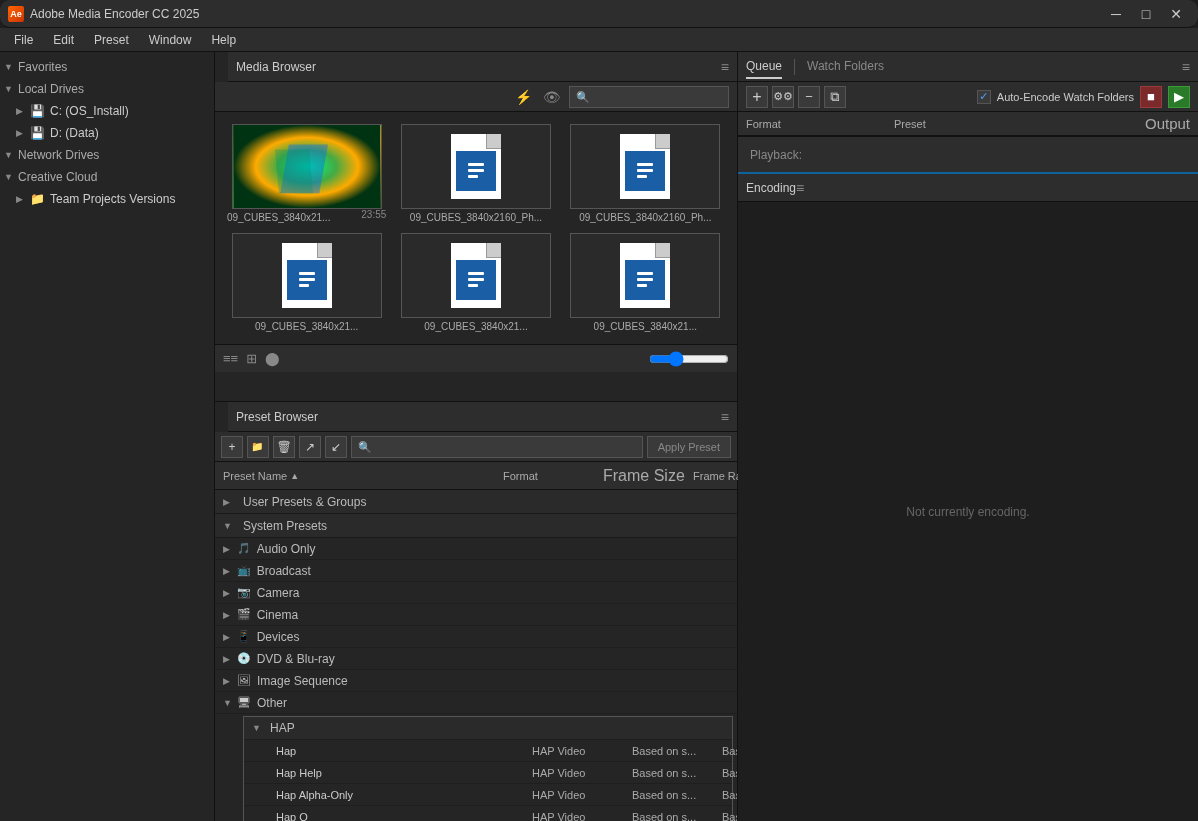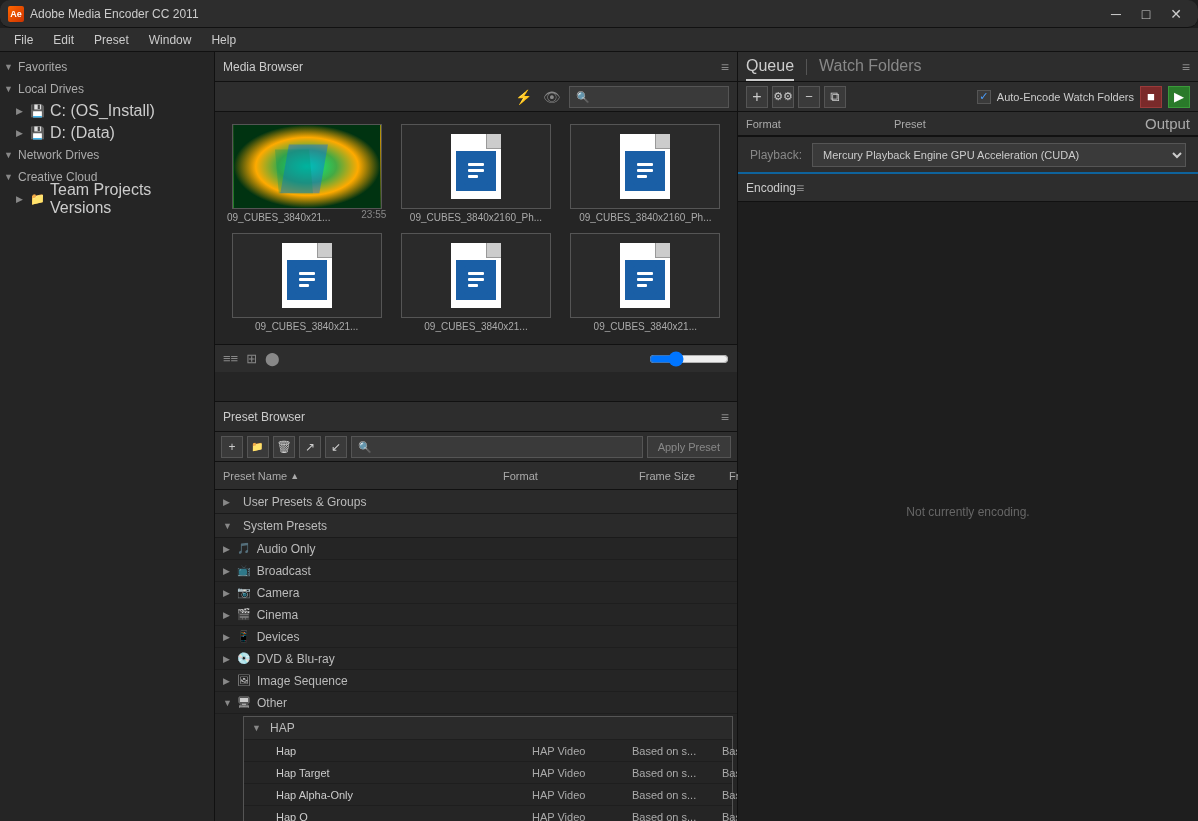--- a/index.html
+++ b/index.html
@@ -86,20 +86,21 @@
 
     
     .panel-header {
       height: 30px;
       background: #2d2d2d;
       display: flex;
       align-items: center;
       padding: 0 8px;
       justify-content: space-between;
       border-bottom: 1px solid #111;
+      margin-left: 13px;
     }
     .panel-header-title {
       font-size: 12px;
       color: #ccc;
       font-weight: 500;
     }
     .panel-header-icon {
       color: #888;
       font-size: 14px;
       cursor: pointer;
@@ -155,21 +156,21 @@
       flex-shrink: 0;
     }
     .tree-icon {
       width: 16px; height: 16px;
       margin-right: 4px;
       display: flex; align-items: center; justify-content: center;
       font-size: 12px;
       flex-shrink: 0;
     }
     .tree-label {
-      font-size: 16px;
+      font-size: 12px;
       color: #ccc;
     }
     .tree-indent-1 { padding-left: 16px; }
     .section-header {
       height: 22px;
       display: flex;
       align-items: center;
       padding: 0 4px;
       cursor: pointer;
       color: #aaa;
@@ -362,21 +363,21 @@
       padding: 0 8px;
       border-bottom: 1px solid #111;
     }
     .col-name {
       flex: 0 0 280px;
       font-size: 11px;
       color: #aaa;
       display: flex; align-items: center; gap: 3px;
     }
     .col-format { flex: 0 0 100px; font-size: 11px; color: #aaa; }
-    .col-framesize { flex: 0 0 90px; font-size: 11px; color: #aaa; margin-left: 36px; }
+    .col-framesize { flex: 0 0 90px; font-size: 16px; color: #aaa; }
     .col-framerate { flex: 0 0 90px; font-size: 11px; color: #aaa; }
     .col-targetrate { flex: 0 0 90px; font-size: 11px; color: #aaa; }
     .col-comment { flex: 1; font-size: 11px; color: #aaa; }
 
     .preset-list {
       flex: 1;
       overflow-y: auto;
     }
 
     .group-header {
@@ -458,21 +459,21 @@
     .queue-tabs {
       height: 30px;
       background: #2d2d2d;
       display: flex;
       align-items: center;
       padding: 0 8px;
       border-bottom: 1px solid #111;
       gap: 12px;
     }
     .queue-tab {
-      font-size: 16px;
+      font-size: 12px;
       color: #888;
       cursor: pointer;
       padding: 4px 0;
       border-bottom: 2px solid transparent;
     }
     .queue-tab.active {
       color: #ccc;
       border-bottom-color: #ccc;
     }
     .queue-sep {
@@ -622,21 +623,21 @@
       color: #4a9eff;
       font-size: 11px;
     }
   </style>
 </head>
 <body>
 
 <div class="title-bar">
   <div class="title-bar-left">
     <div class="title-bar-icon">Ae</div>
-    <span class="title-bar-text">Adobe Media Encoder CC 2011</span>
+    <span class="title-bar-text">Adobe Media Encoder CC 2025</span>
   </div>
   <div class="title-bar-controls">
     <button class="tb-btn">─</button>
     <button class="tb-btn">□</button>
     <button class="tb-btn close">✕</button>
   </div>
 </div>
 
 <div class="menu-bar">
   <span class="menu-item">File</span>
@@ -933,21 +934,21 @@
                 <span>Hap</span>
               </div>
             <div class="pi-format">HAP Video</div>
             <div class="pi-framesize">Based on s...</div>
             <div class="pi-framerate">Based on s...</div>
 
           </div>
 
           <div class="hap-item">
             <div class="pi-name">
-                <span>Hap Target</span>
+                <span>Hap Help</span>
               </div>
             <div class="pi-format">HAP Video</div>
             <div class="pi-framesize">Based on s...</div>
             <div class="pi-framerate">Based on s...</div>
 
           </div>
 
           <div class="hap-item">
             <div class="pi-name">
                 <span>Hap Alpha-Only</span>
@@ -1001,23 +1002,20 @@
 
     <div class="queue-cols">
       <div class="qc-format">Format</div>
       <div class="qc-preset">Preset</div>
       <div class="qc-output">Output</div>
     </div>
 
 
     <div class="renderer-bar">
       <span class="renderer-label">Playback:</span>
-      <select class="renderer-select">
-        <option>Mercury Playback Engine GPU Acceleration (CUDA)</option>
-      </select>
     </div>
 
     <div class="encoding-panel">
       <div class="encoding-header">
         <span class="encoding-title">Encoding</span>
         <span style="color:#888;font-size:14px;">≡</span>
       </div>
       <div class="encoding-content">Not currently encoding.</div>
     </div>
   </div>

